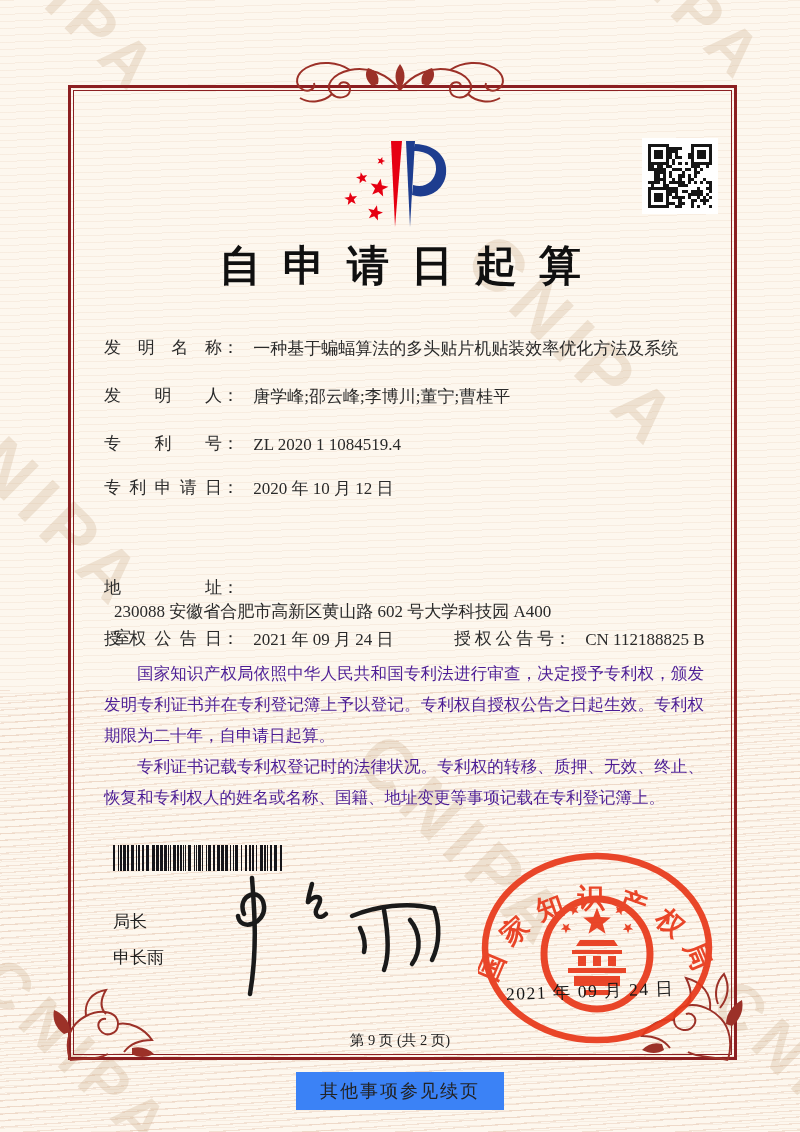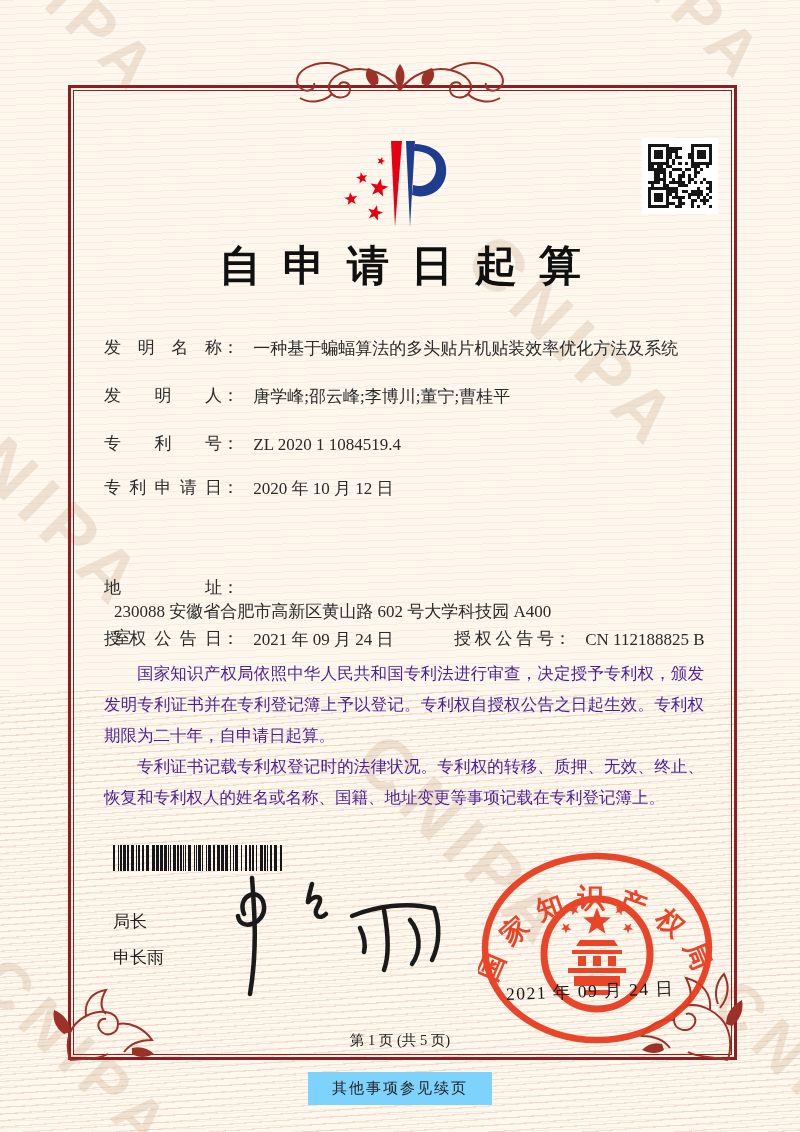--- a/index.html
+++ b/index.html
@@ -45,21 +45,21 @@
   
   .sig-title{position:absolute;left:113px;top:910px;font-size:17px;font-family:"Liberation Sans",sans-serif;color:#222;}
   .sig-name{position:absolute;left:113px;top:946px;font-size:17px;font-family:"Liberation Sans",sans-serif;color:#222;}
   .sig-svg{position:absolute;left:212px;top:872px;}
   
   .seal{position:absolute;left:478px;top:850px;opacity:.93;}
   .seal-date{position:absolute;left:506px;top:979px;font-size:17.5px;letter-spacing:1.5px;color:#161616;transform:rotate(-2deg);}
   
   .pageno{position:absolute;left:0;top:1031px;width:800px;text-align:center;font-size:14.5px;color:#222;}
   .contnote{position:absolute;left:50%;top:1072px;transform:translateX(-50%);
-    background:#7dd3fc;padding:7px 24px;font-size:15px;color:#222;letter-spacing:2px;}
+    background:#3b82f6;padding:7px 24px;font-size:18px;color:#222;letter-spacing:2px;}
   .orn{position:absolute;pointer-events:none;}
 </style>
 </head>
 <body>
 
 <div class="page">
 
   <div class="waves"></div>
   <div class="waves-low"></div>
 
@@ -705,16 +705,16 @@
       <rect x="100" y="106" width="8" height="10"></rect>
       <rect x="115" y="106" width="8" height="10"></rect>
       <rect x="130" y="106" width="8" height="10"></rect>
       <rect x="90" y="118" width="58" height="5"></rect>
       <rect x="96" y="126" width="46" height="10"></rect>
       <rect x="106" y="140" width="26" height="5"></rect>
     </g>
   </svg>
   <div class="seal-date">2021 年 09 月 24 日</div>
 
-  <div class="pageno">第 1 页 (共 5 页)</div>
+  <div class="pageno">第 9 页 (共 2 页)</div>
   <div class="contnote">其他事项参见续页</div>
 
 </div>
 
 </body></html>

